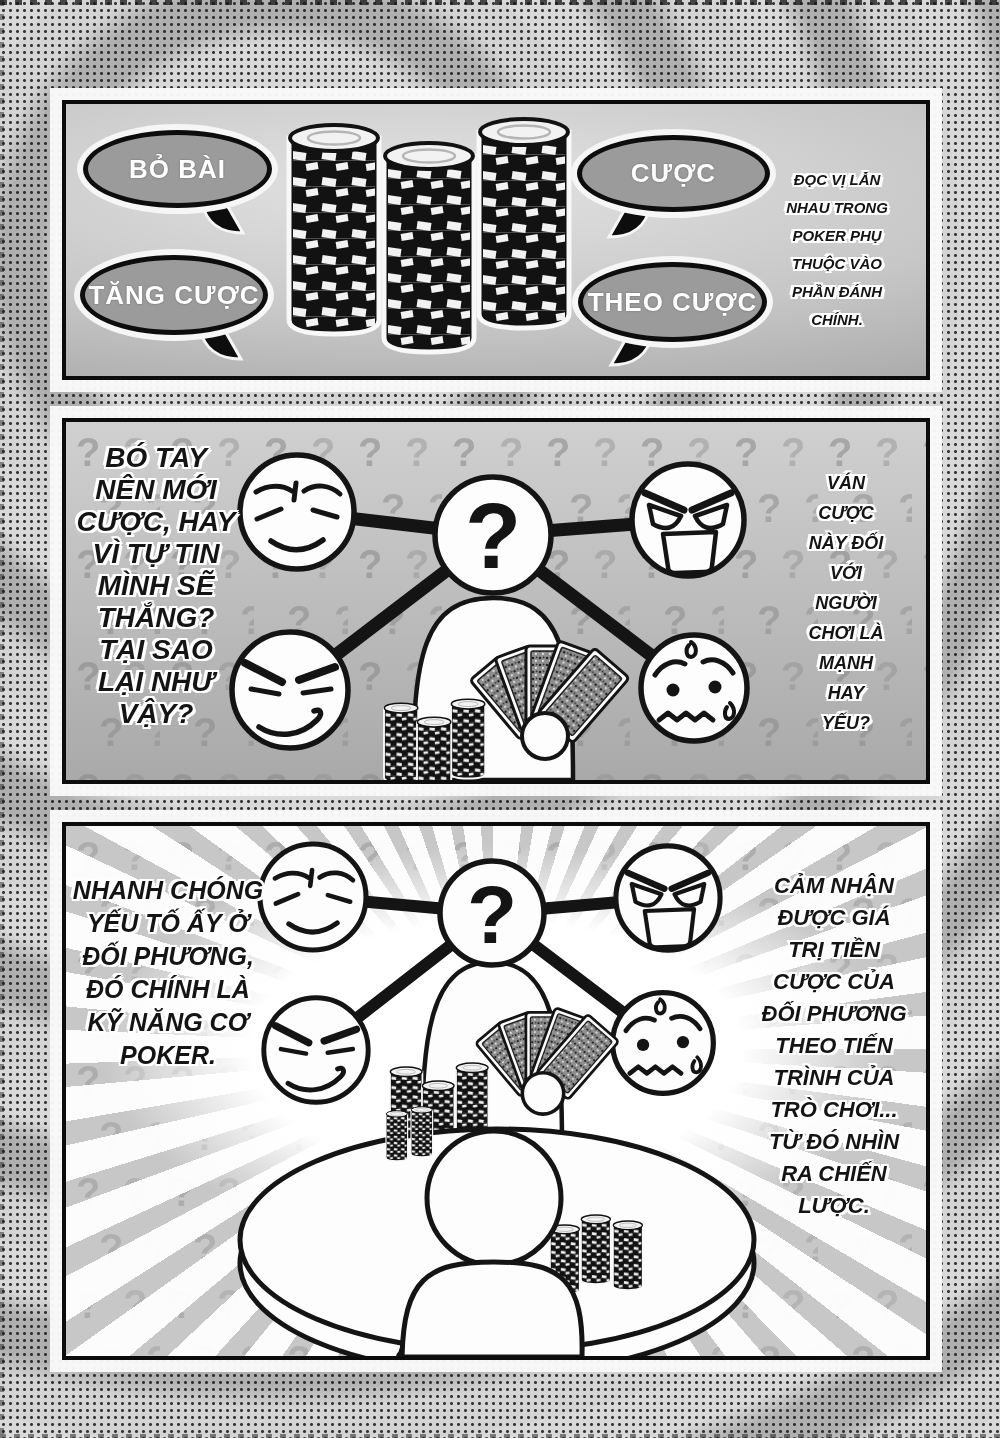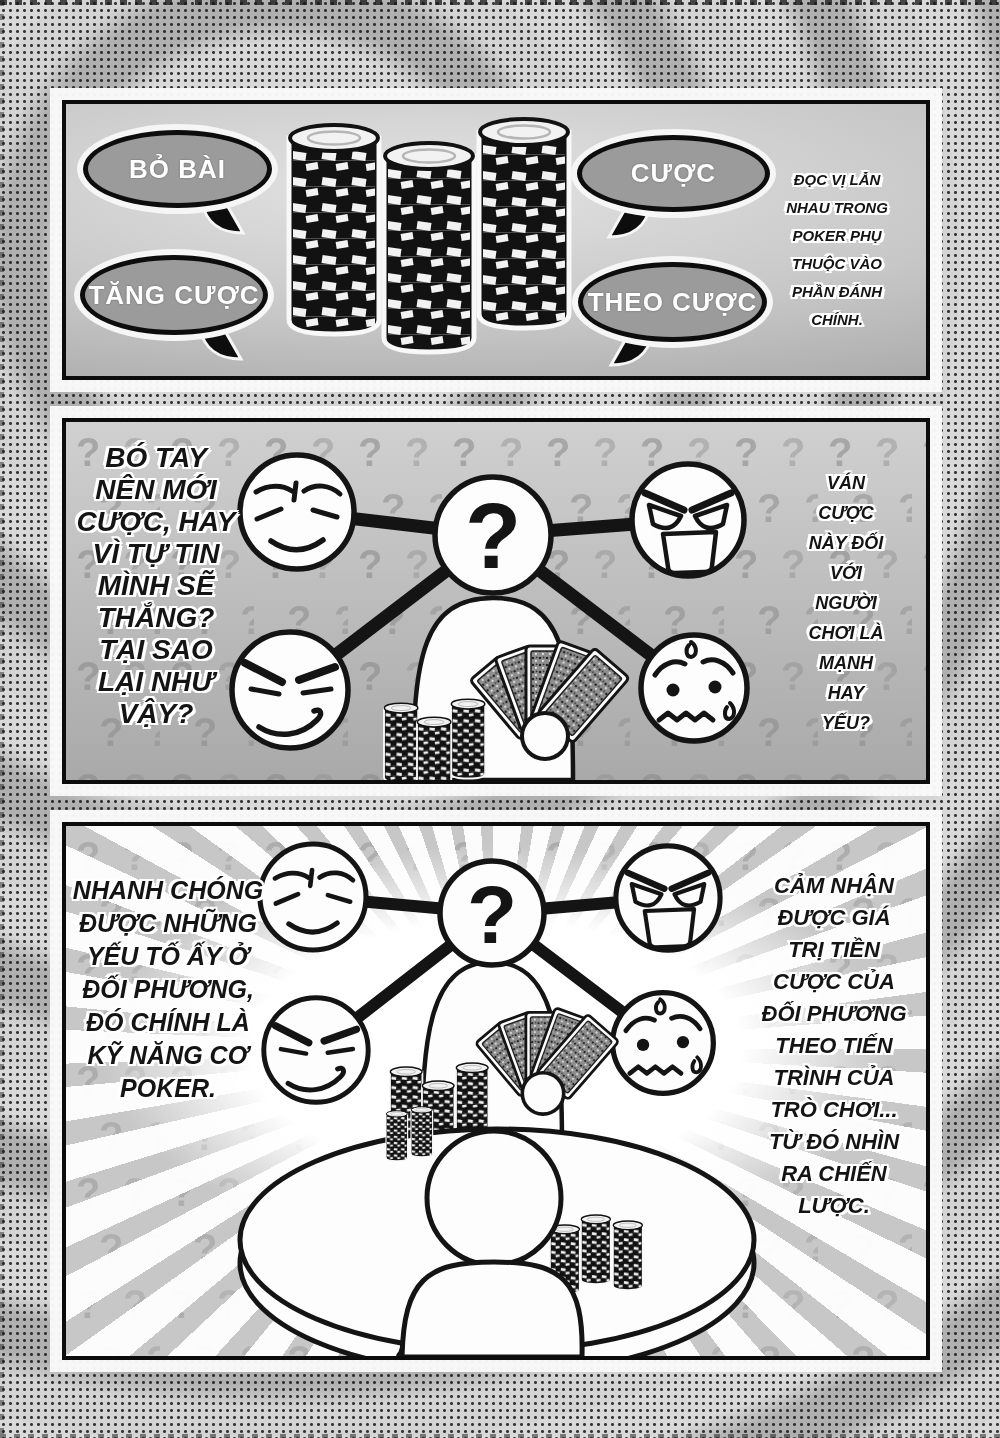--- a/index.html
+++ b/index.html
@@ -336,21 +336,20 @@
         <use href="#fgcard" transform="rotate(-46)"></use>
         <use href="#fgcard" transform="rotate(-33)"></use>
         <use href="#fgcard" transform="rotate(-20)"></use>
       </g>
       <path d="M336,531 C338,454 360,436 428,436 C496,436 518,454 516,531 Z" fill="#fdfdfd" stroke="#141414" stroke-width="5"></path>
     </g>
   </svg>
 
   <div class="narration nar-p3-left">
     <span class="ln">NHANH CHÓNG</span>
-    <span class="ln">ĐƯỢC NHỮNG</span>
     <span class="ln">YẾU TỐ ẤY Ở</span>
     <span class="ln">ĐỐI PHƯƠNG,</span>
     <span class="ln">ĐÓ CHÍNH LÀ</span>
     <span class="ln">KỸ NĂNG CƠ</span>
     <span class="ln">POKER.</span>
   </div>
   <div class="narration nar-p3-right">
     <span class="ln">CẢM NHẬN</span>
     <span class="ln">ĐƯỢC GIÁ</span>
     <span class="ln">TRỊ TIỀN</span>

